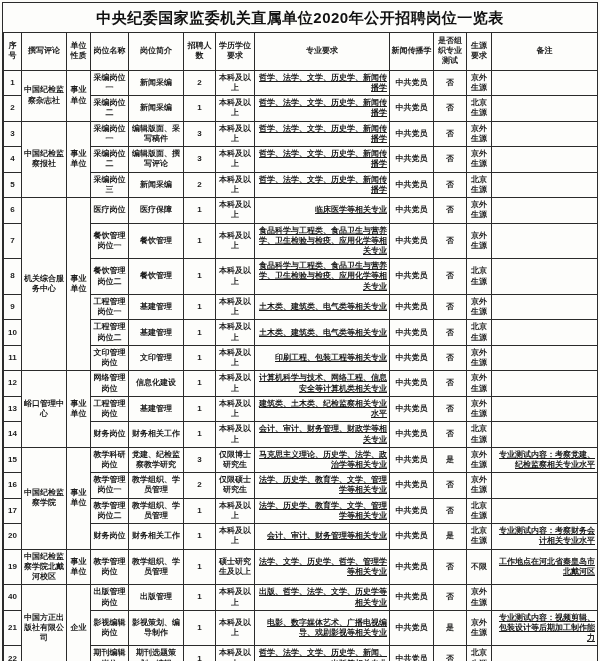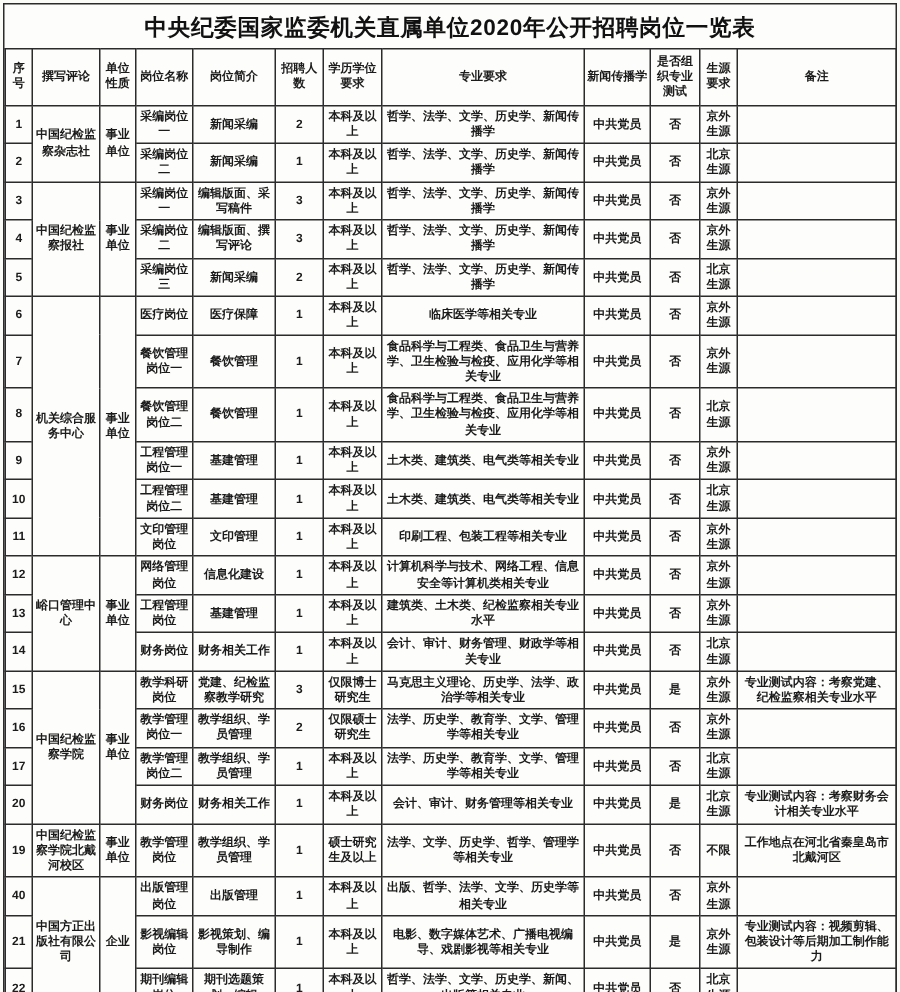--- a/index.html
+++ b/index.html
@@ -36,21 +36,21 @@
     font-size: 8px;
     font-weight: 700;
     line-height: 1.28;
     text-align: center;
     vertical-align: middle;
     padding: 2px 2px;
     word-break: break-all;
     color: #1b1b1b;
   }
   table.recruit th { padding: 3px 1px; }
-  table.recruit td.left { text-align: center; }
+  table.recruit td.left { text-align: right; text-decoration: underline; }
 </style>
 </head>
 <body>
 
 <div class="page-frame">
   <div class="page-title">中央纪委国家监委机关直属单位2020年公开招聘岗位一览表</div>
 
   <table class="recruit">
     <colgroup>
         <col style="width: 18px;">

